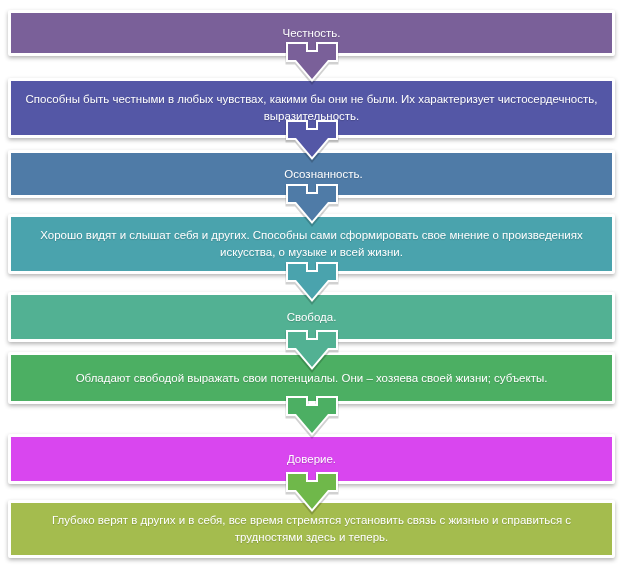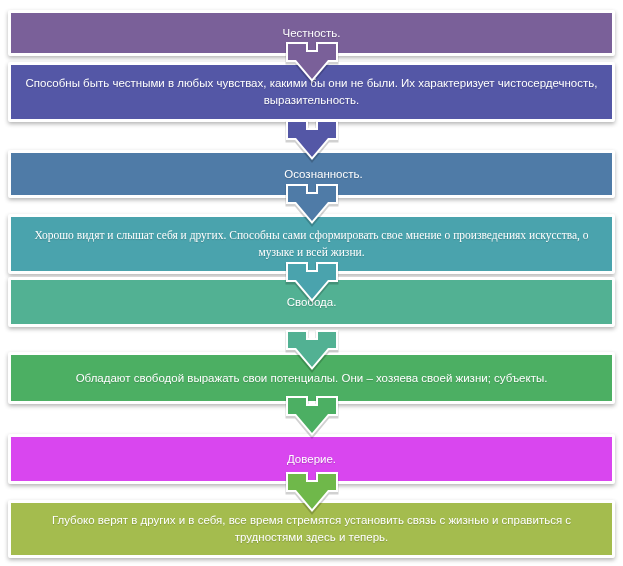--- a/index.html
+++ b/index.html
@@ -44,24 +44,24 @@
     box-sizing: border-box;
     font-size: 11.5px;
     line-height: 17px;
     color: #ffffff;
     text-shadow: 0 1px 1px rgba(0,0,0,0.18);
   }
   .band.heading .txt { font-size: 11.5px; }
 
   
   .b1 { top: 10px;  height: 46px; }
-  .b2 { top: 62px;  height: 60px; }
+  .b2 { top: 78px;  height: 60px; }
   .b3 { top: 150px; height: 48px; padding-left: 24px; }
-  .b4 { top: 214px; height: 60px; font-family: Liberation Serif, serif; }
-  .b5 { top: 277px; height: 50px; }
+  .b4 { top: 214px; height: 60px; }
+  .b5 { top: 292px; height: 50px; }
   .b6 { top: 352px; height: 52px; }
   .b7 { top: 434px; height: 50px; }
   .b8 { top: 500px; height: 58px; }
 
   
   .arrow {
     position: absolute;
     left: 50%;
     transform: translateX(-50%);
     width: 56px;

